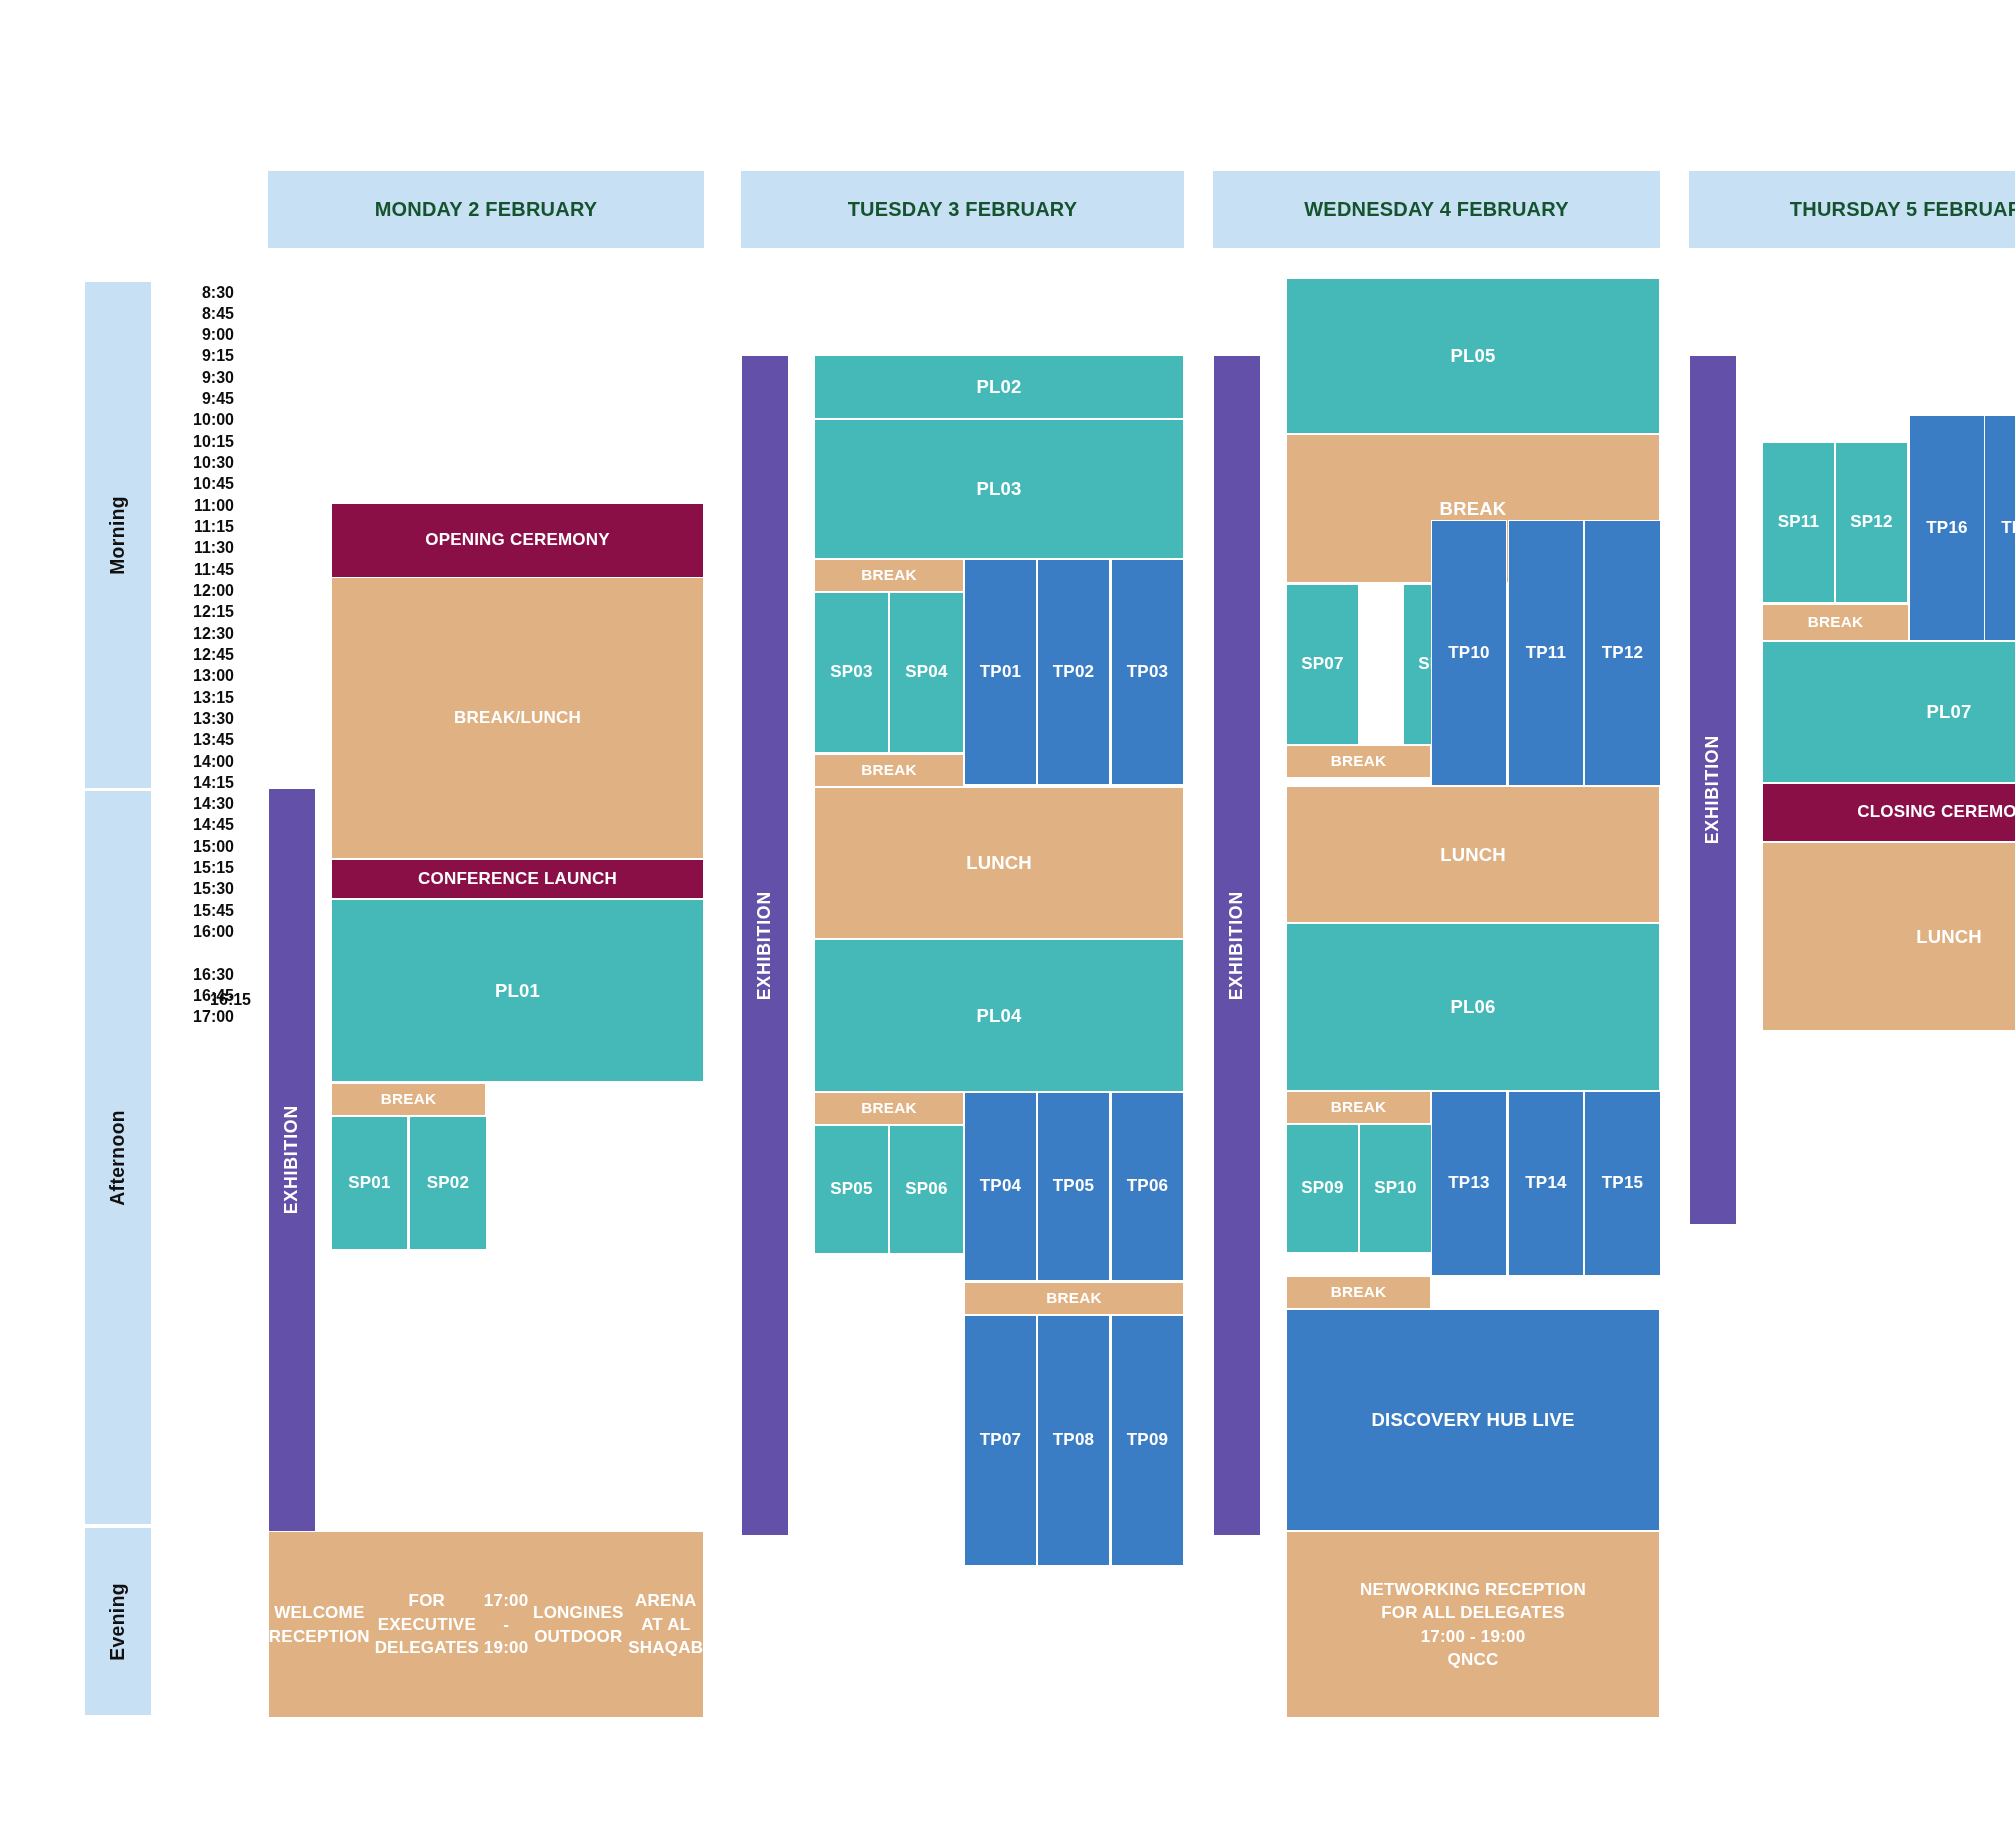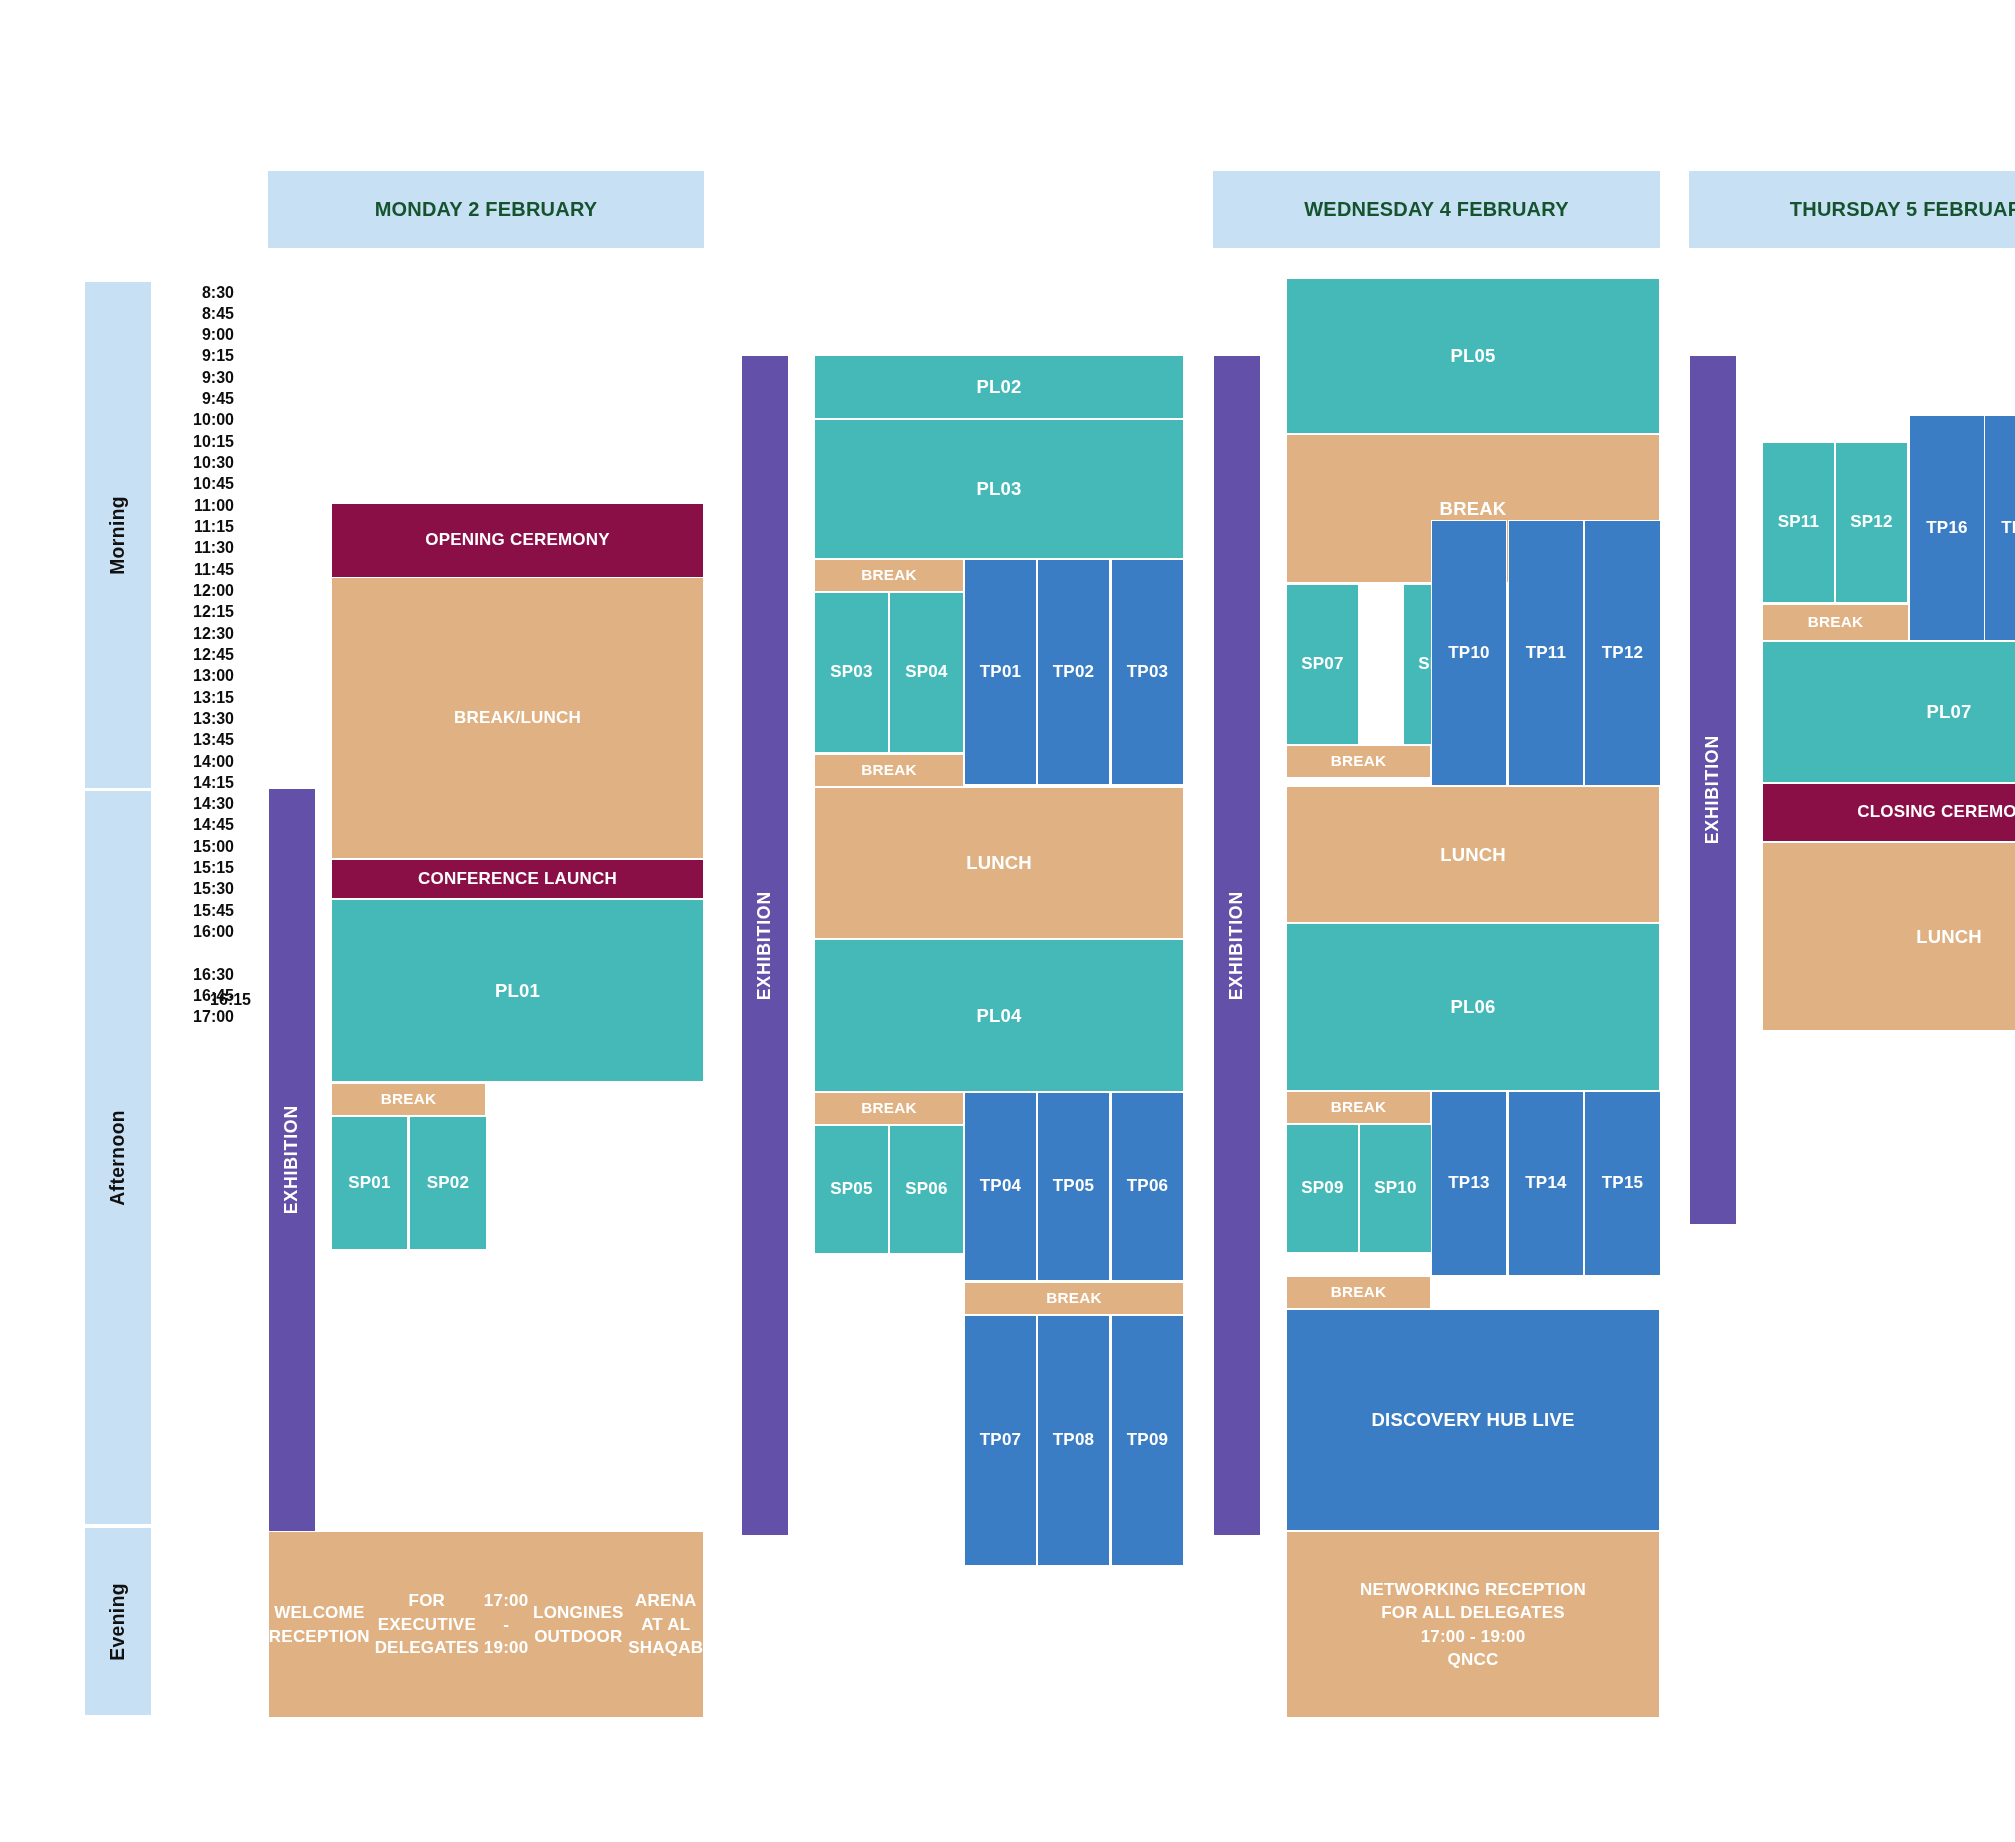--- a/index.html
+++ b/index.html
@@ -113,20 +113,23 @@
       <div class="tick" style="left: 170px; width: 81px; top: 945px; margin-top: 47px;">16:15</div>
       <div class="tick" style="left: 153px; width: 81px; top: 967px;">16:30</div>
       <div class="tick" style="left: 153px; width: 81px; top: 988px;">16:45</div>
       <div class="tick" style="left: 153px; width: 81px; top: 1009px;">17:00</div>
     </div>
   <div id="ticks-right"></div>
 
   <div class="dayhead" style="left:268px;top:171px;width:436px;height:77px;">
     <span>MONDAY 2 FEBRUARY</span>
   </div>
+  <div class="dayhead" style="left:741px;top:171px;width:443px;height:77px;">
+    <span>TUESDAY 3 FEBRUARY</span>
+  </div>
   <div class="dayhead" style="left:1213px;top:171px;width:447px;height:77px;">
     <span>WEDNESDAY 4 FEBRUARY</span>
   </div>
   <div class="dayhead" style="left:1689px;top:171px;width:447px;height:77px;">
     <span>THURSDAY 5 FEBRUARY</span>
   </div>
 
   <div class="blk c-purple vert" style="left:268px;top:788px;width:48px;height:744px;">
     <span class="lbl">EXHIBITION</span>
   </div>

